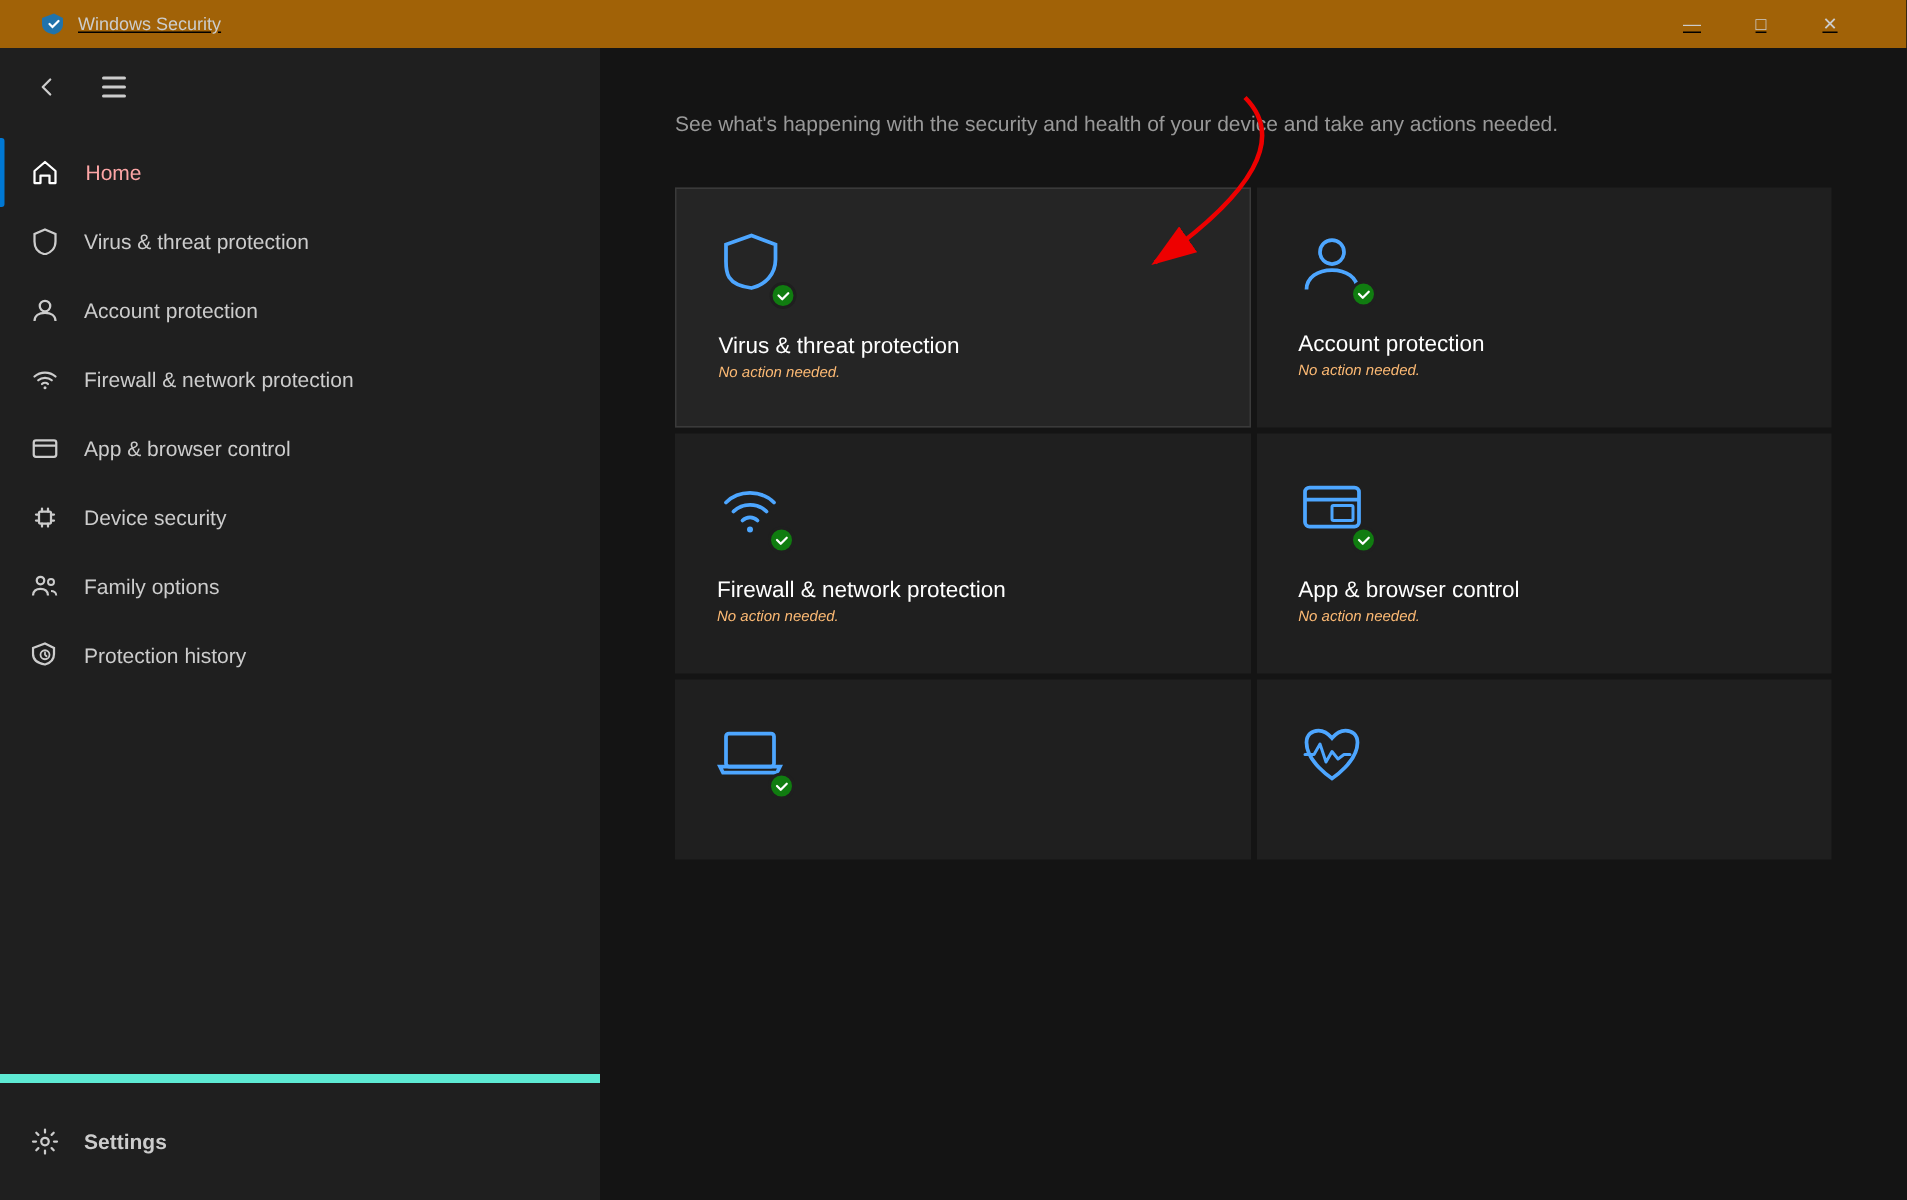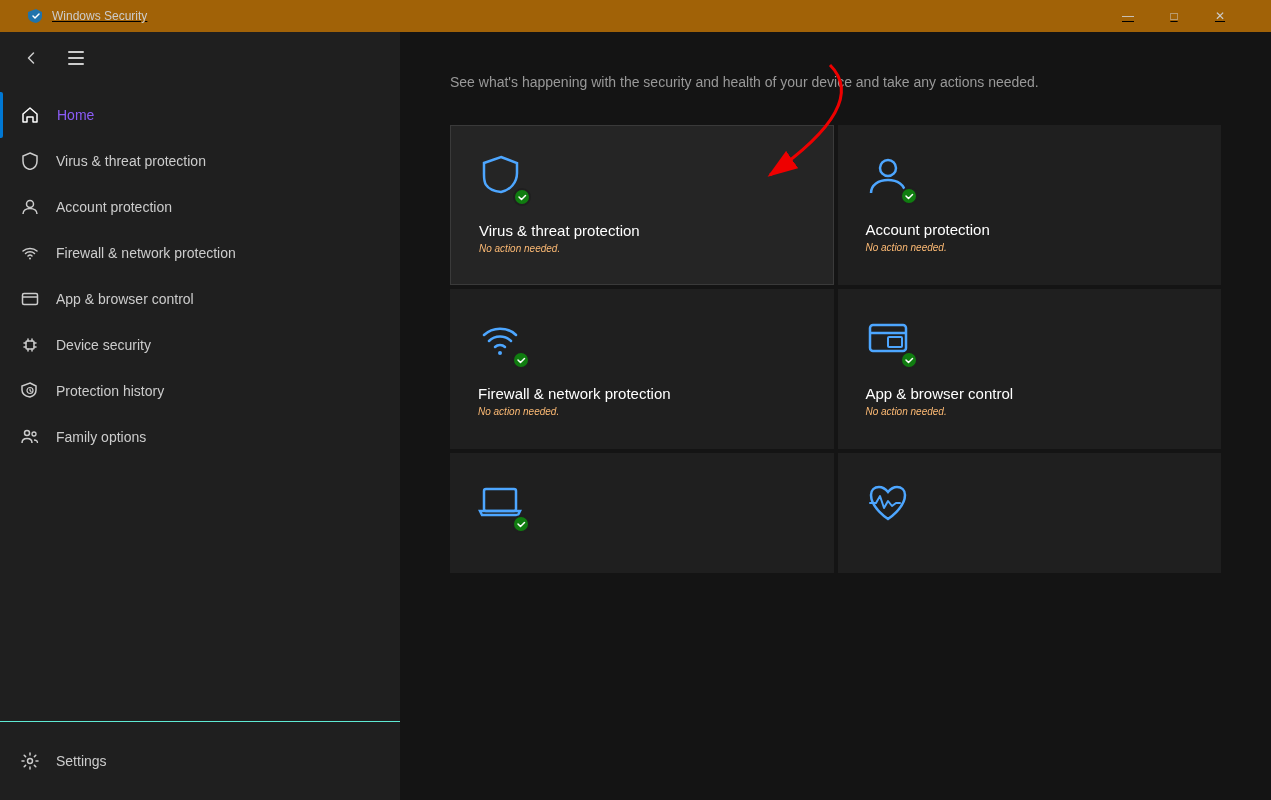--- a/index.html
+++ b/index.html
@@ -122,21 +122,21 @@
       align-items: center;
       padding: 13px 20px;
       cursor: pointer;
       color: #ccc;
       font-size: 14px;
       gap: 16px;
       position: relative;
       transition: background 0.1s;
     }
     .nav-item.active {
-      color: #8b5cf6;
+      color: #fca5a5;
       gap: 17px;
     }
     .nav-item.active::before {
       content: '';
       position: absolute;
       left: 0;
       top: 0;
       bottom: 0;
       width: 3px;
       background: #0078d4;
@@ -153,21 +153,22 @@
       color: #ccc;
     }
     .nav-item.active .nav-icon { color: #fff; }
 
     .nav-label {
       font-size: 14px;
     }
 
     .sidebar-bottom {
       padding: 16px 0;
-      border-top: 1px solid #5eead4;
+      border-top: 6px solid #5eead4;
+      font-weight: bold;
     }
 
     
     .main-content {
       flex: 1;
       background: #141414;
       padding: 40px 50px;
       overflow-y: auto;
     }
     .main-content::-webkit-scrollbar { width: 6px; }
@@ -352,38 +353,38 @@
             <path d="M7 5V3M11 5V3M7 15v-2M11 15v-2M5 7H3M5 11H3M15 7h-2M15 11h-2" stroke="currentColor" stroke-width="1.5" stroke-linecap="round"></path>
           </svg>
         </div>
         <span class="nav-label">Device security</span>
       </div>
 
 
       <div class="nav-item">
         <div class="nav-icon">
           <svg width="18" height="18" viewBox="0 0 18 18" fill="none">
-            <path d="M9 1L15 4v4c0 3.5-2.5 6-6 7C3 14 1 11.5 1 8V4L9 1z" stroke="currentColor" stroke-width="1.5" fill="none"></path>
-            <circle cx="9" cy="8.5" r="3" stroke="currentColor" stroke-width="1.2"></circle>
-            <path d="M9 7v1.5l1 1" stroke="currentColor" stroke-width="1.2" stroke-linecap="round"></path>
-          </svg>
-        </div>
-        <span class="nav-label">Protection history</span>
-      </div>
-
-      <div class="nav-item">
-        <div class="nav-icon">
-          <svg width="18" height="18" viewBox="0 0 18 18" fill="none">
             <circle cx="6" cy="5" r="2.5" stroke="currentColor" stroke-width="1.5"></circle>
             <circle cx="13" cy="6" r="2" stroke="currentColor" stroke-width="1.3"></circle>
             <path d="M1 15c0-3 2.2-4.5 5-4.5s5 1.5 5 4.5" stroke="currentColor" stroke-width="1.5" fill="none"></path>
             <path d="M13 12c1.8 0 3.5 1 3.5 3" stroke="currentColor" stroke-width="1.3" fill="none"></path>
           </svg>
         </div>
         <span class="nav-label">Family options</span>
+      </div>
+
+      <div class="nav-item">
+        <div class="nav-icon">
+          <svg width="18" height="18" viewBox="0 0 18 18" fill="none">
+            <path d="M9 1L15 4v4c0 3.5-2.5 6-6 7C3 14 1 11.5 1 8V4L9 1z" stroke="currentColor" stroke-width="1.5" fill="none"></path>
+            <circle cx="9" cy="8.5" r="3" stroke="currentColor" stroke-width="1.2"></circle>
+            <path d="M9 7v1.5l1 1" stroke="currentColor" stroke-width="1.2" stroke-linecap="round"></path>
+          </svg>
+        </div>
+        <span class="nav-label">Protection history</span>
       </div>
     </nav>
 
     <div class="sidebar-bottom">
       <div class="nav-item">
         <div class="nav-icon">
           <svg width="18" height="18" viewBox="0 0 18 18" fill="none">
             <circle cx="9" cy="9" r="2.5" stroke="currentColor" stroke-width="1.5"></circle>
             <path d="M9 1v2M9 15v2M1 9h2M15 9h2M3.2 3.2l1.4 1.4M13.4 13.4l1.4 1.4M3.2 14.8l1.4-1.4M13.4 4.6l1.4-1.4" stroke="currentColor" stroke-width="1.5" stroke-linecap="round"></path>
           </svg>

